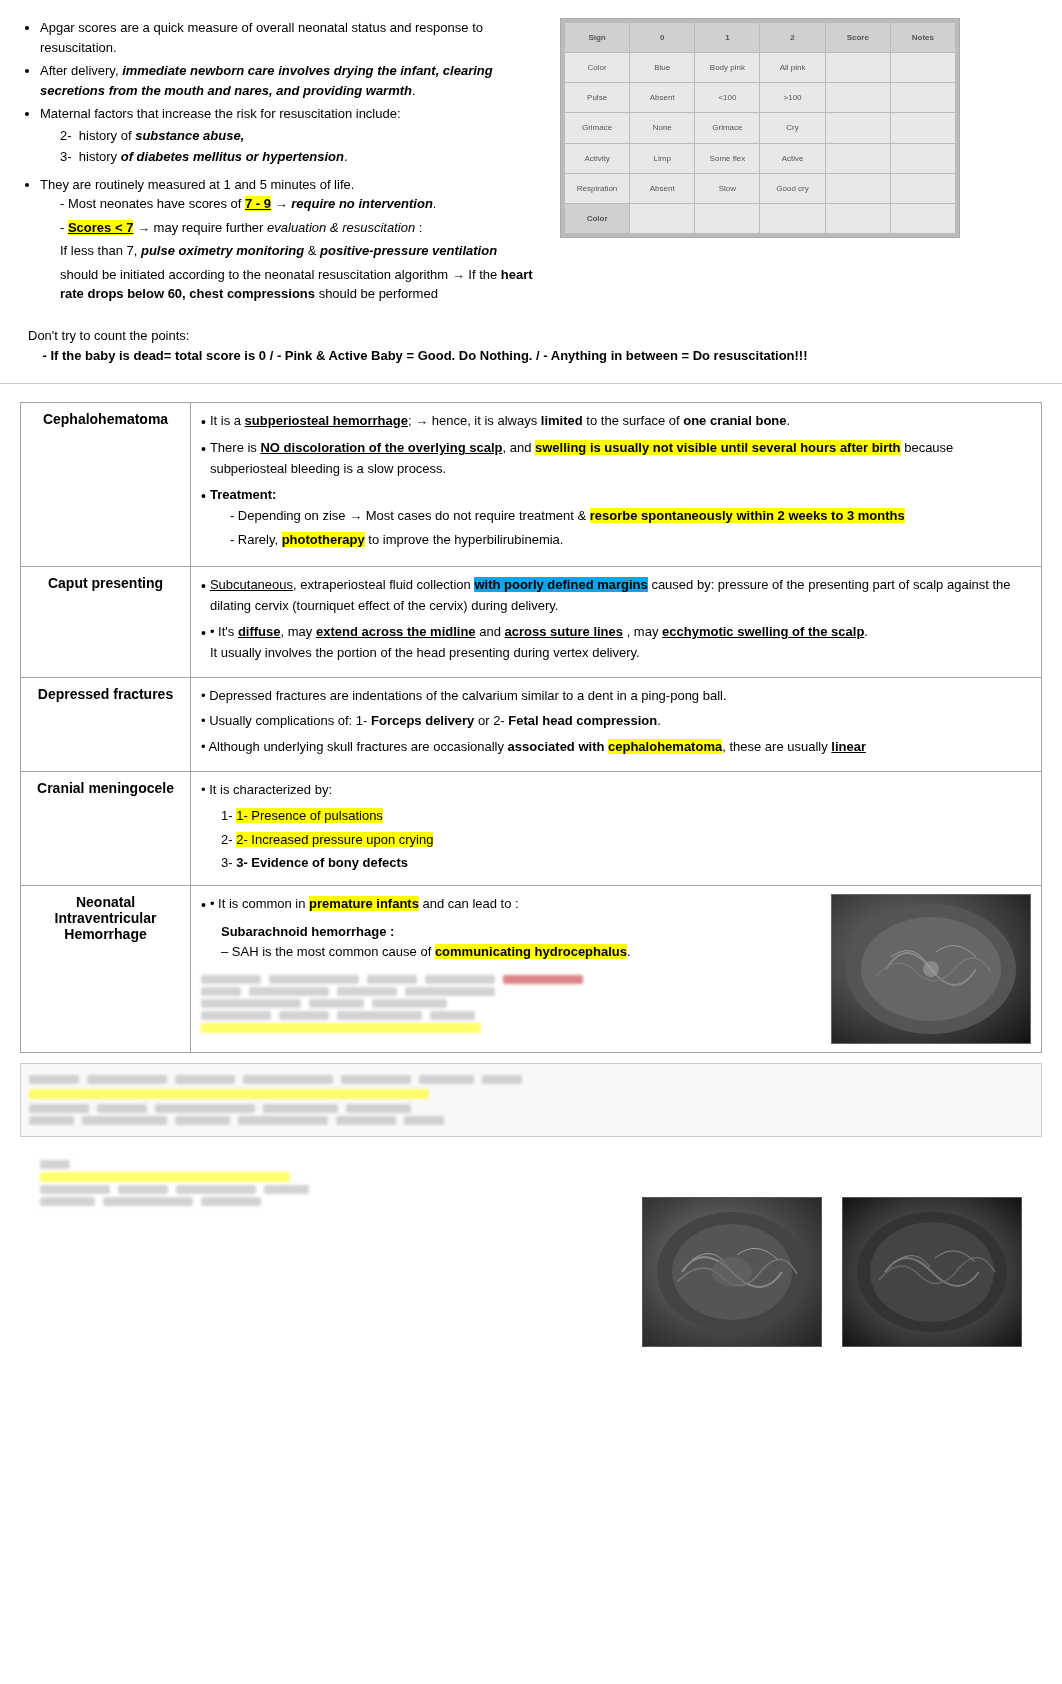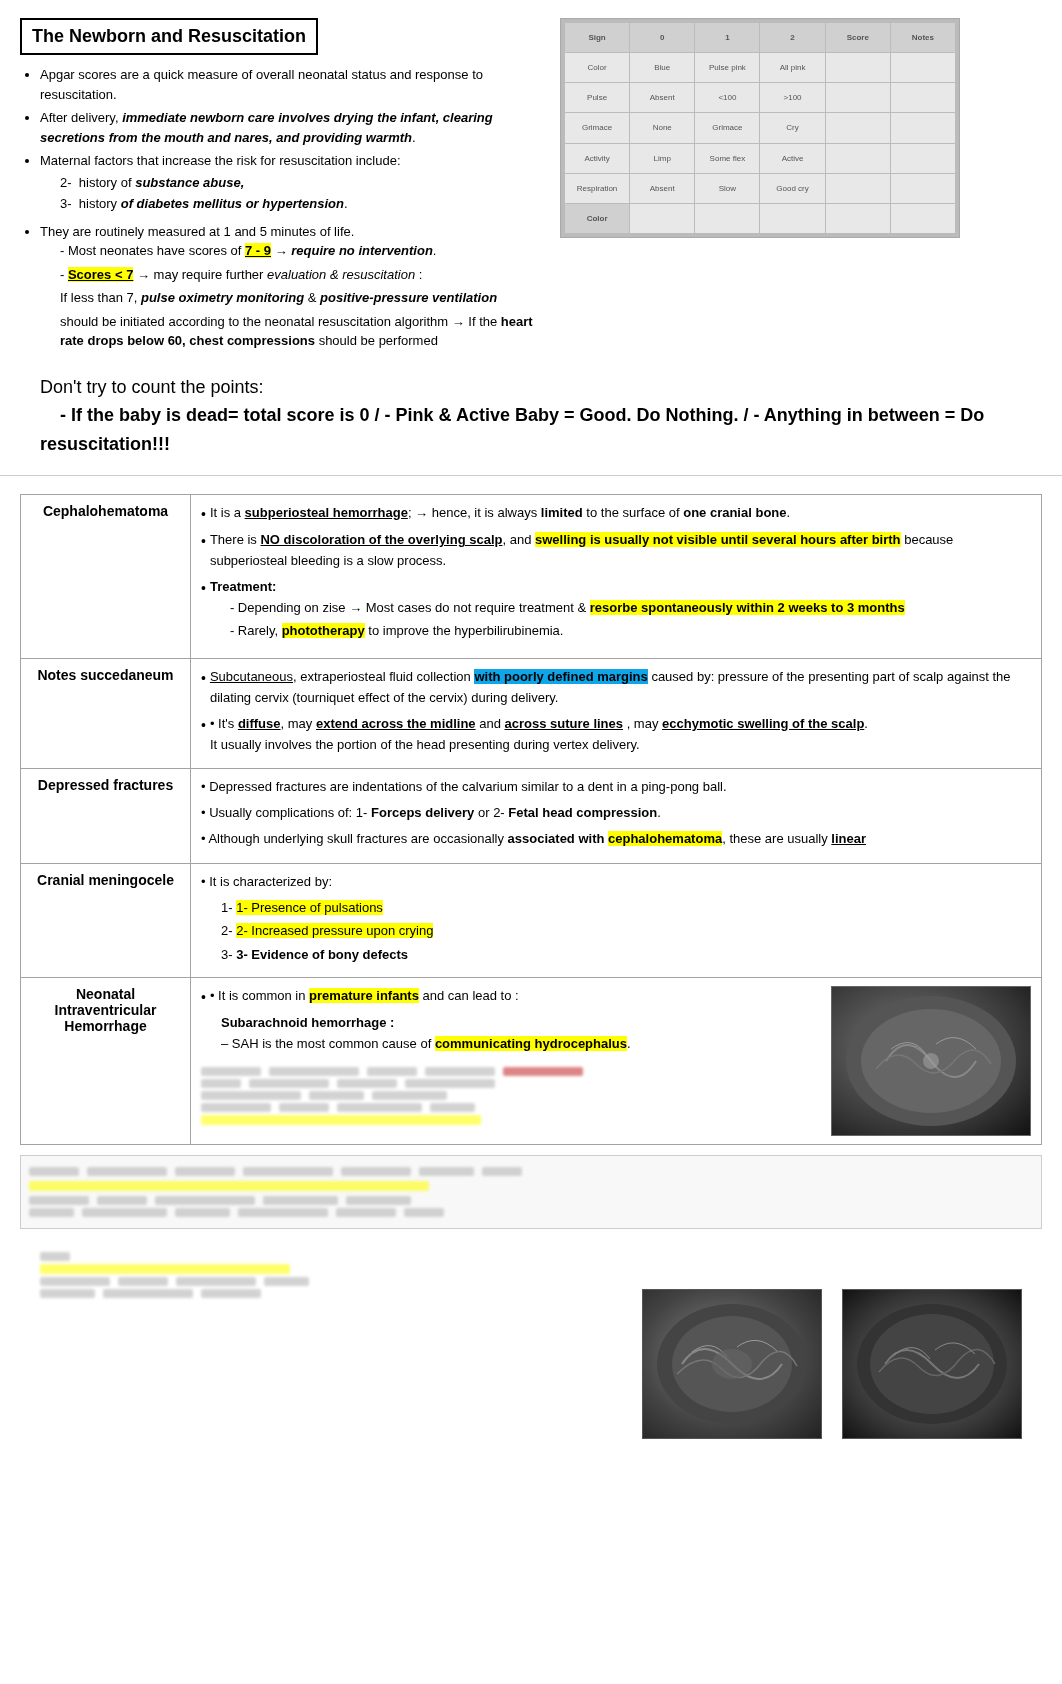--- a/index.html
+++ b/index.html
@@ -111,22 +111,22 @@
       margin: 8px 0;
     }
 
     
     .main-content {
       padding: 0 20px 20px 20px;
       width: 100%;
     }
 
     .don-note {
-      padding: 4px 20px 8px 40px;
-      font-size: 18px;
+      padding: 4px 20px 8px 28px;
+      font-size: 13px;
       line-height: 1.6;
     }
 
     .section-table {
       width: 100%;
       border-collapse: collapse;
       margin-top: 10px;
     }
     .section-table td {
       padding: 8px 10px;
@@ -240,21 +240,20 @@
       opacity: 0.9;
     }
   </style>
 </head>
 <body>
 
 <div class="page">
 
   <div class="top-section">
     <div class="left-content">
-      <h1>The Newborn and Resuscitation</h1>
 
       <ul>
         <li>
           <span>Apgar scores are a quick measure of overall neonatal status and response to resuscitation.</span>
         </li>
         <li>
           <span>After delivery, </span><span class="bold-italic">immediate newborn care involves drying the infant, clearing secretions from the mouth and nares, and providing warmth</span><span>.</span>
         </li>
         <li>
           <span>Maternal factors that increase the risk for resuscitation include:</span>
@@ -284,21 +283,21 @@
     <div class="right-image">
       <div class="table-grid">
         <div class="table-cell header">Sign</div>
         <div class="table-cell header">0</div>
         <div class="table-cell header">1</div>
         <div class="table-cell header">2</div>
         <div class="table-cell header">Score</div>
         <div class="table-cell header">Notes</div>
         <div class="table-cell">Color</div>
         <div class="table-cell">Blue</div>
-        <div class="table-cell">Pulse pink</div>
+        <div class="table-cell">Body pink</div>
         <div class="table-cell">All pink</div>
         <div class="table-cell"></div>
         <div class="table-cell"></div>
         <div class="table-cell">Pulse</div>
         <div class="table-cell">Absent</div>
         <div class="table-cell">&lt;100</div>
         <div class="table-cell">&gt;100</div>
         <div class="table-cell"></div>
         <div class="table-cell"></div>
         <div class="table-cell">Grimace</div>
@@ -366,21 +365,21 @@
                   <div class="item">
                     <span>- Rarely, </span><span class="bold highlight-yellow">phototherapy</span><span> to improve the hyperbilirubinemia.</span>
                   </div>
                 </div>
               </span>
             </div>
           </td>
         </tr>
 
         <tr>
-          <td class="section-label">Notes succedaneum</td>
+          <td class="section-label">Caput presenting</td>
           <td class="section-content">
             <div class="bullet-point">
               <span class="bullet-sym">•</span>
               <span>
                 <span class="underline">Subcutaneous</span><span>, extraperiosteal fluid collection </span><span class="bold highlight-cyan">with poorly defined margins</span><span> caused by: pressure of the presenting part of scalp against the dilating cervix (tourniquet effect of the cervix) during delivery.</span>
               </span>
             </div>
             <div class="bullet-point">
               <span class="bullet-sym">•</span>
               <span>

